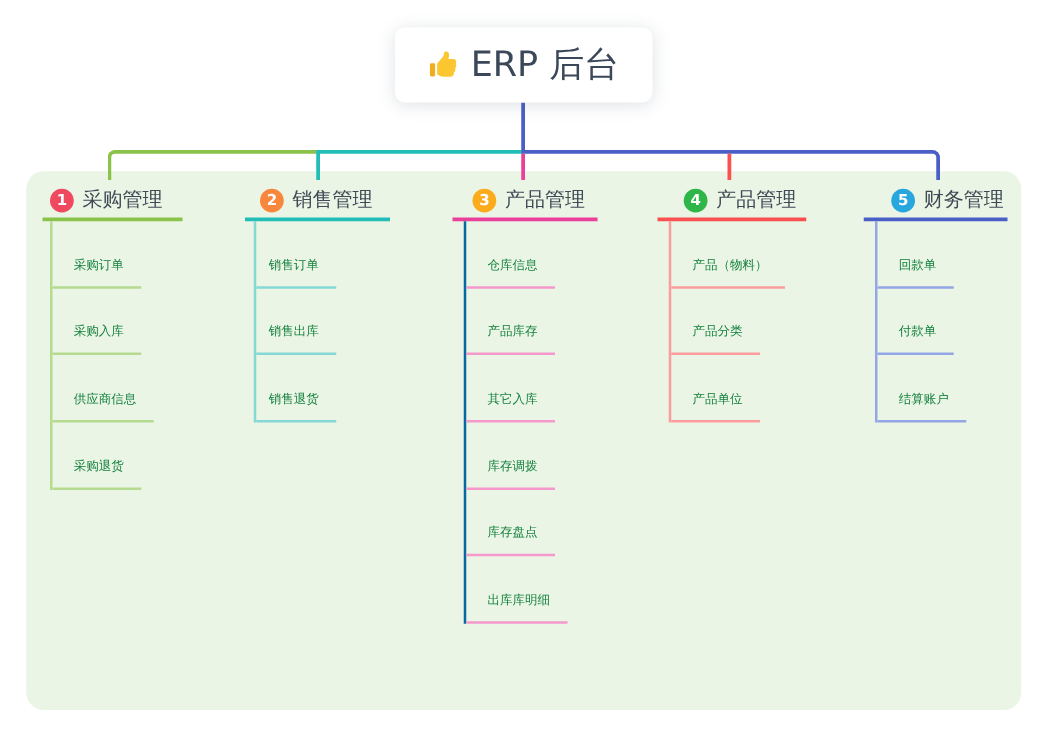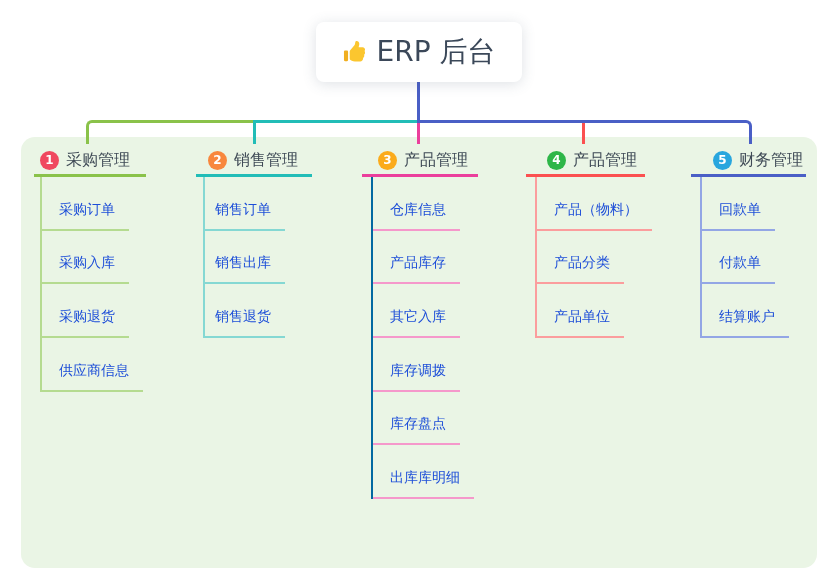--- a/index.html
+++ b/index.html
@@ -46,21 +46,21 @@
   #bh5 .badge { background:#28a6de; }
 
   
   .children { position:absolute; top:177px; list-style:none; z-index:2; }
   #bc1 { left:40px;  border-left:2px solid #b5db90; }
   #bc2 { left:203px; border-left:2px solid #85d8d3; }
   #bc3 { left:371px; border-left:2px solid #0369a1; }
   #bc4 { left:535px; border-left:2px solid #fb9d9d; }
   #bc5 { left:700px; border-left:2px solid #93a6e5; }
   .children li { height:53.7px; display:flex; align-items:flex-end; width:max-content;
-    padding:0 14px 10px 17px; font-size:14px; color:#1d4ed8; border-bottom:2px solid; }
+    padding:0 14px 10px 17px; font-size:10px; color:#15803d; border-bottom:2px solid; }
   #bc1 li { border-color:#b5db90; }
   #bc2 li { border-color:#85d8d3;padding-left:10px; }
   #bc3 li { border-color:#f598cb; }
   #bc4 li { border-color:#fb9d9d; }
   #bc5 li { border-color:#93a6e5; }
 </style>
 </head>
 <body>
 
 <div class="canvas">
@@ -84,22 +84,22 @@
     <span>ERP 后台</span>
   </div>
 
   <div class="branch-header" id="bh1">
     <span class="badge">1</span>
     <span>采购管理</span>
   </div>
   <ul class="children" id="bc1">
     <li>采购订单</li>
     <li>采购入库</li>
+    <li>供应商信息</li>
     <li>采购退货</li>
-    <li>供应商信息</li>
   </ul>
 
   <div class="branch-header" id="bh2">
     <span class="badge">2</span>
     <span>销售管理</span>
   </div>
   <ul class="children" id="bc2">
     <li>销售订单</li>
     <li>销售出库</li>
     <li>销售退货</li>

